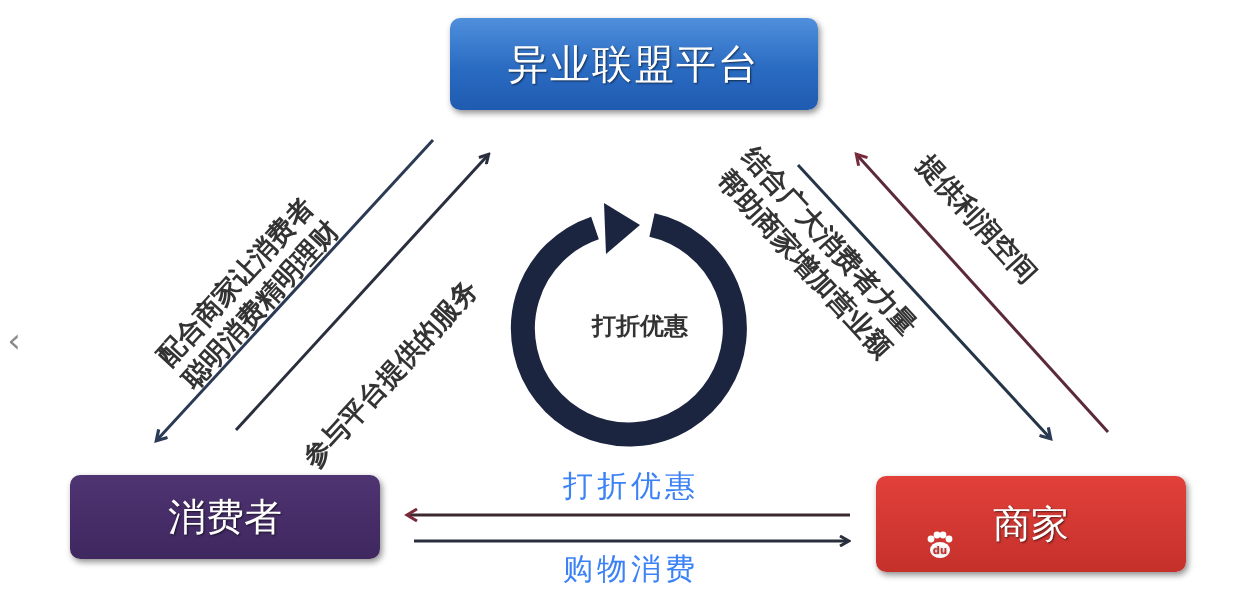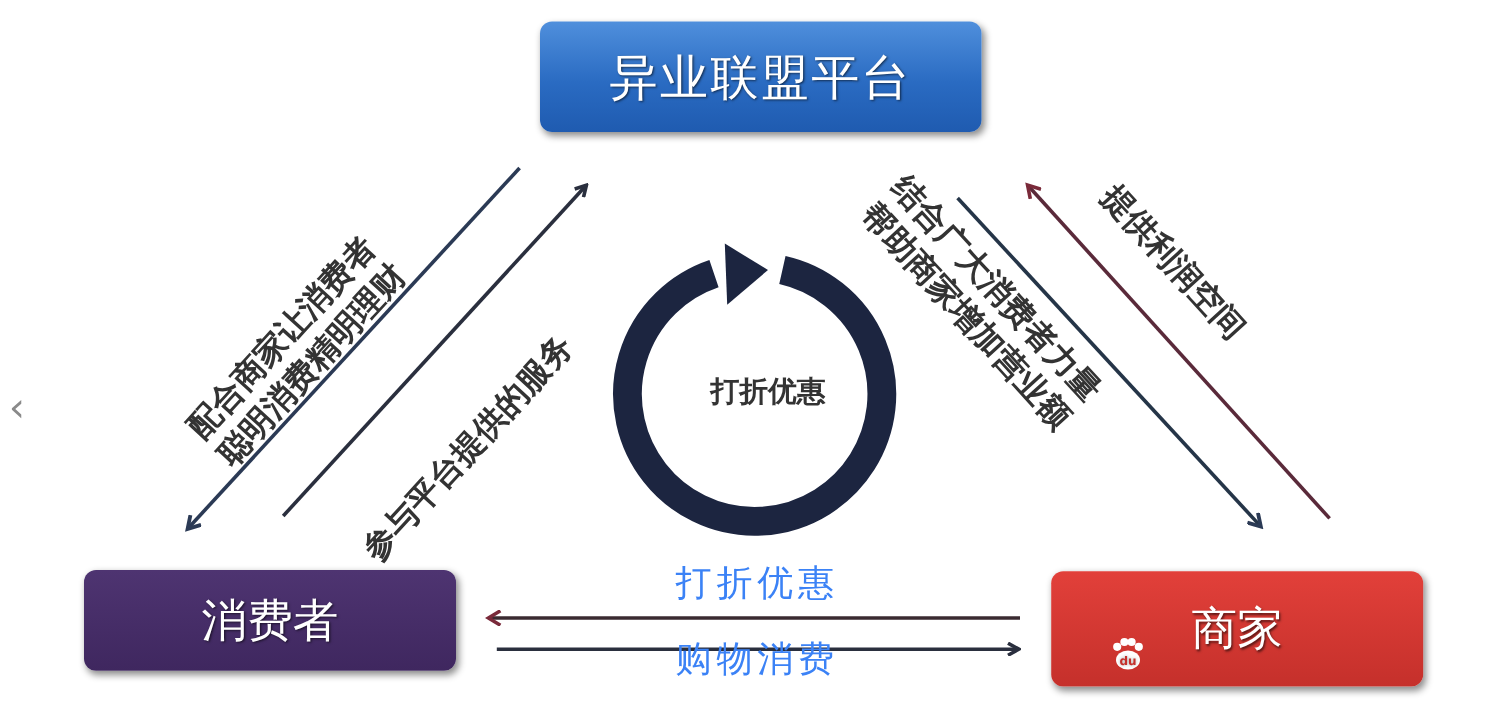--- a/index.html
+++ b/index.html
@@ -113,21 +113,21 @@
 
 <div class="rot-text" style="left:760px; top:140px; transform: rotate(47.5deg);">
   <div>结合广大消费者力量</div>
   <div>帮助商家增加营业额</div>
 </div>
 <div class="rot-text" style="left:935px; top:148px; transform: rotate(47.5deg);">
   <div>提供利润空间</div>
 </div>
 
 <div class="h-text" style="left:563px; top:466px;">打折优惠</div>
-<div class="h-text" style="left:563px; top:529px;">购物消费</div>
+<div class="h-text" style="left:563px; top:549px;">购物消费</div>
 
 <div class="nav-left">‹</div>
 
 <div class="watermark">
   <svg class="paw" viewBox="0 0 30 30">
     <circle cx="7" cy="9" r="3.4" fill="#fff"></circle>
     <circle cx="13" cy="5" r="3.4" fill="#fff"></circle>
     <circle cx="19" cy="5" r="3.4" fill="#fff"></circle>
     <circle cx="25" cy="9" r="3.4" fill="#fff"></circle>
     <ellipse cx="16" cy="20" rx="10" ry="8" fill="#fff"></ellipse>

